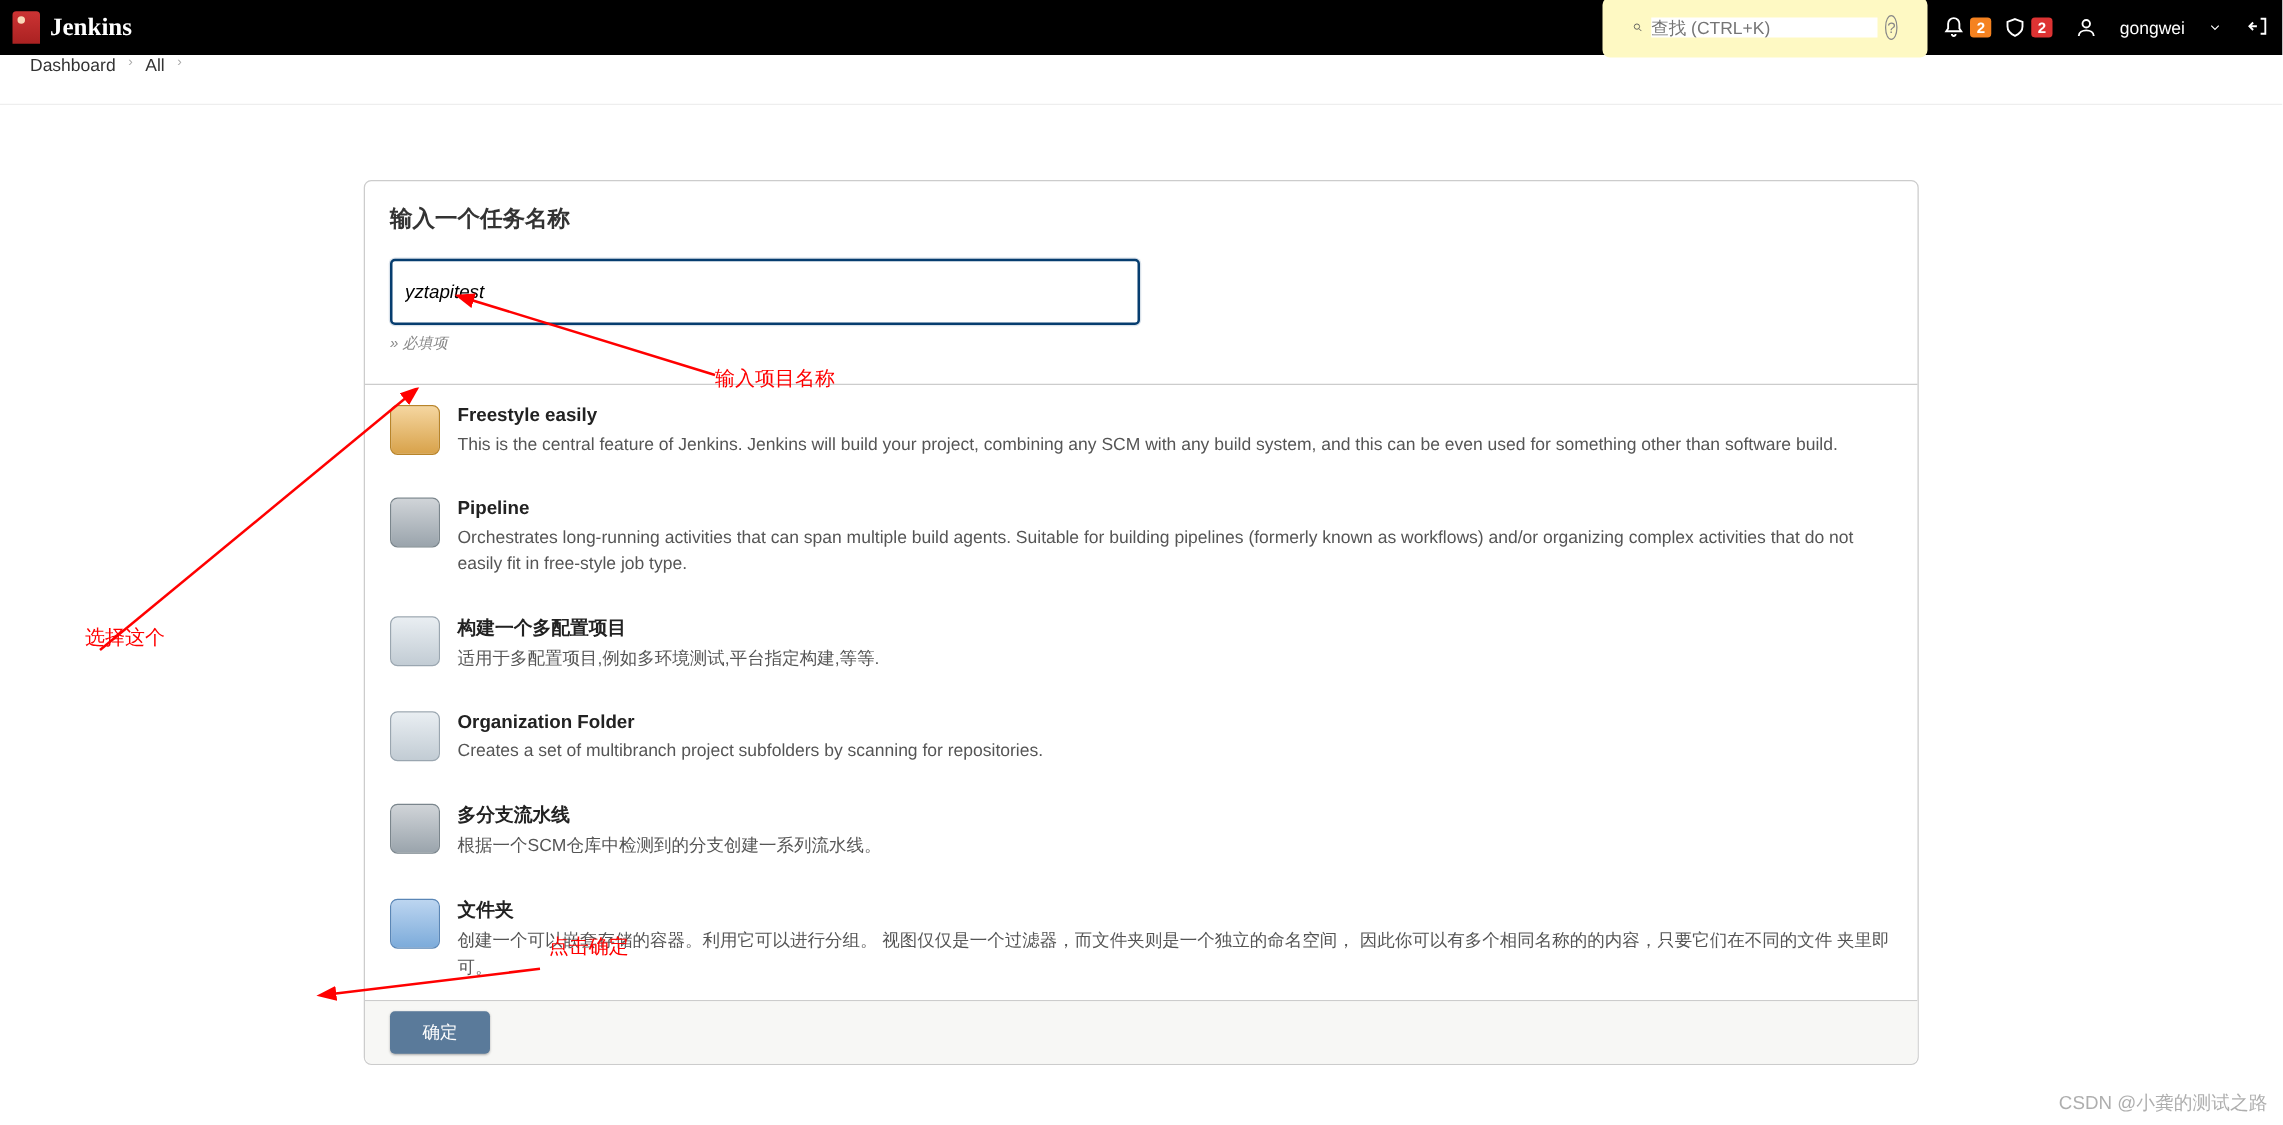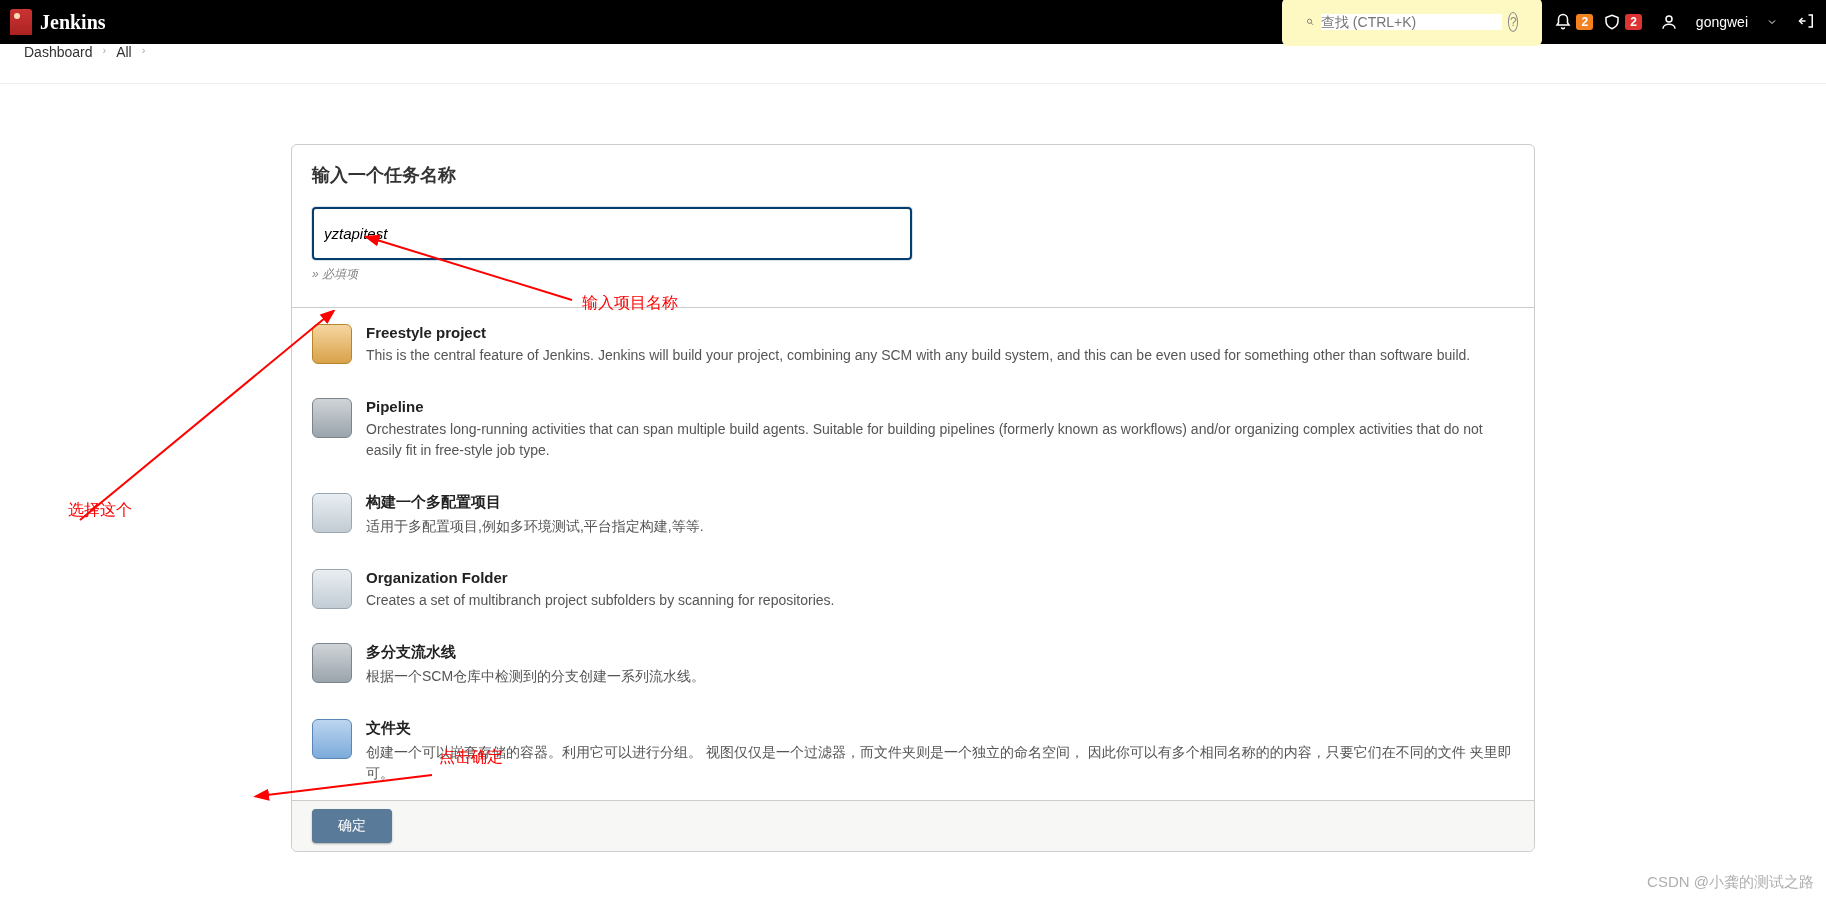--- a/index.html
+++ b/index.html
@@ -118,21 +118,21 @@
     <div class="panel-upper">
       <div class="panel-title">输入一个任务名称</div>
       <input class="name-input" type="text" value="yztapitest" style="">
       <div class="required-note">» 必填项</div>
     </div>
 
     <div class="item-list">
       <div class="item">
         <div class="item-icon ic-box"></div>
         <div class="item-body">
-          <div class="item-title">Freestyle project</div>
+          <div class="item-title">Freestyle easily</div>
           <div class="item-desc">This is the central feature of Jenkins. Jenkins will build your project, combining any SCM with any build system, and this can be even used for something other than software build.</div>
         </div>
       </div>
       <div class="item">
         <div class="item-icon ic-pipe"></div>
         <div class="item-body">
           <div class="item-title">Pipeline</div>
           <div class="item-desc">Orchestrates long-running activities that can span multiple build agents. Suitable for building pipelines (formerly known as workflows) and/or organizing complex activities that do not easily fit in free-style job type.</div>
         </div>
       </div>
@@ -171,21 +171,21 @@
     </div>
 
     <svg class="anno-svg" style="left:70px; top:85px;" width="230" height="80">
       <defs>
           <marker id="ah1" markerWidth="10" markerHeight="10" refX="1" refY="3" orient="auto">
             <path d="M0,0 L0,6 L8,3 z" fill="#f00"></path>
           </marker>
         </defs>
       <line x1="210" y1="70" x2="15" y2="10" stroke="#f00" stroke-width="2" marker-end="url(#ah1)"></line>
     </svg>
-    <span class="anno" style="left:290px; top:148px;">输入项目名称</span>
+    <span class="anno" style="left:280px; top:148px;">输入项目名称</span>
 
     <span class="anno" style="left:147px; top:602px;">点击确定</span>
     <svg class="anno-svg" style="left:-40px; top:625px;" width="200" height="40">
       <defs>
           <marker id="ah3" markerWidth="10" markerHeight="10" refX="1" refY="3" orient="auto">
             <path d="M0,0 L0,6 L8,3 z" fill="#f00"></path>
           </marker>
         </defs>
       <line x1="180" y1="5" x2="15" y2="25" stroke="#f00" stroke-width="2" marker-end="url(#ah3)"></line>
     </svg>

